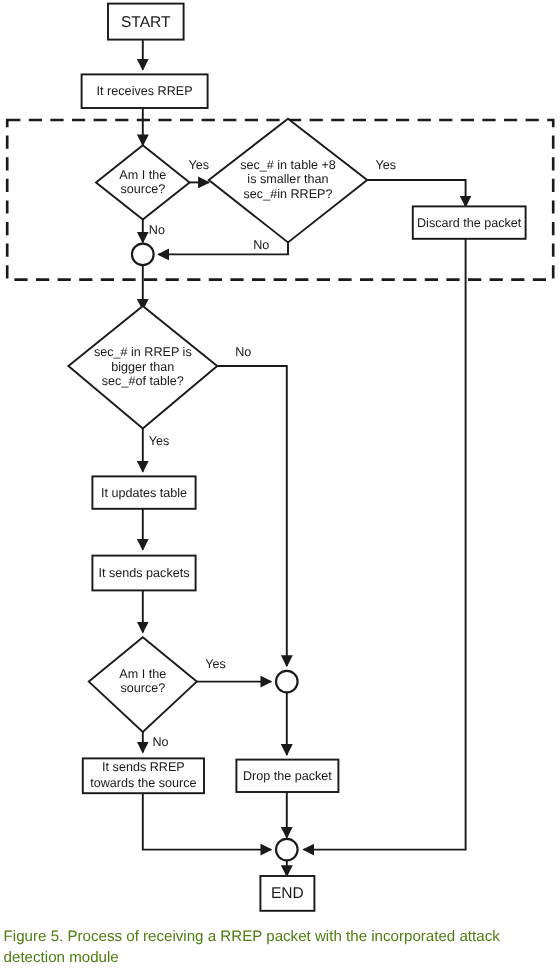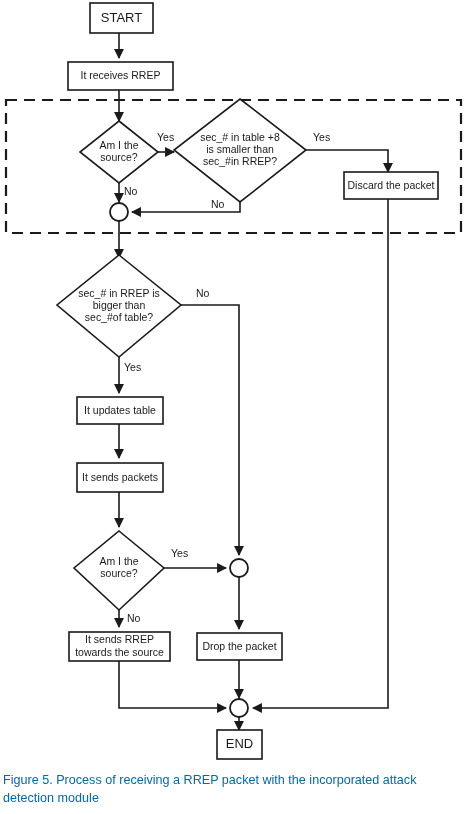--- a/index.html
+++ b/index.html
@@ -73,21 +73,21 @@
     dominant-baseline: middle;
   }
   .caption {
     position: absolute;
     left: 3px;
     top: 772px;
     width: 461px;
     font-family: "Liberation Sans", sans-serif;
     font-size: 12.6px;
     line-height: 1.42;
-    color: #0369a1;
+    color: #4d7c0f;
   }
 </style>
 </head>
 <body>
 
 <div id="figure-root">
 
   <svg id="flow-svg" viewBox="0 0 467 768">
     <defs>
       <marker id="arrow" viewBox="0 0 10 10" refX="9" refY="5" markerWidth="6.2" markerHeight="6.2" orient="auto-start-reverse">

